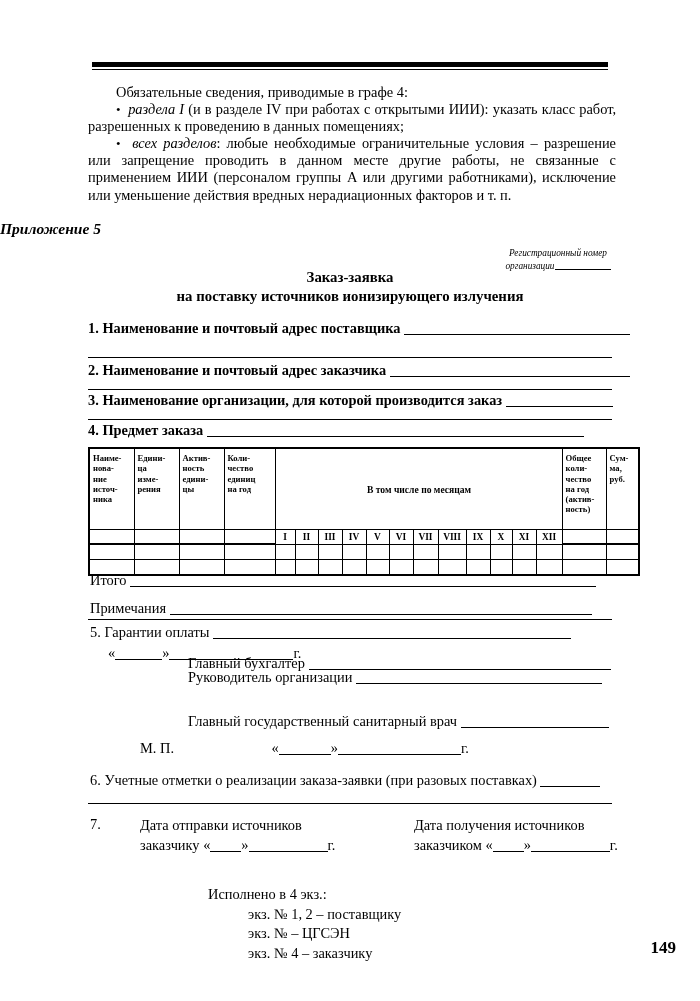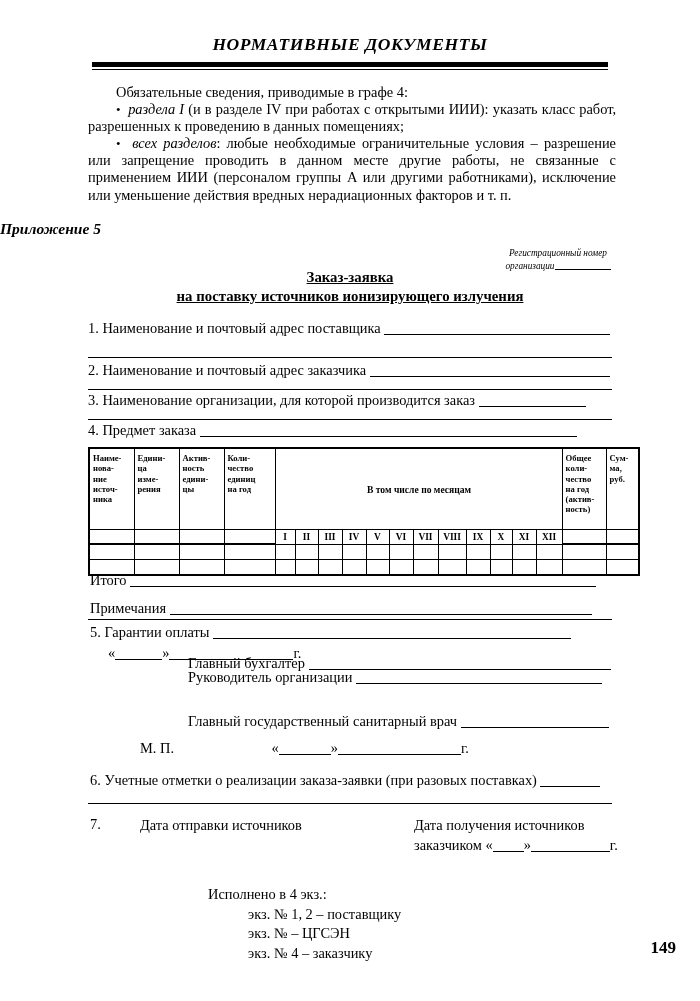--- a/index.html
+++ b/index.html
@@ -105,30 +105,30 @@
   
   .form-title {
     position: absolute;
     top: 268px;
     left: 0;
     width: 700px;
     text-align: center;
     font-weight: bold;
     font-size: 14.8px;
     line-height: 19px;
-    text-decoration: underline;
   }
 
   
   .field-row {
     position: absolute;
     left: 88px;
     width: 524px;
     font-size: 14.4px;
     white-space: nowrap;
+    font-weight: bold;
   }
   .field-row .lbl { display: inline; }
   .fill {
     display: inline-block;
     border-bottom: 1px solid #000;
     height: 11px;
     vertical-align: -2px;
   }
   .blank-line {
     position: absolute;
@@ -237,21 +237,20 @@
     text-align: right;
     font-weight: bold;
     font-size: 17px;
   }
 </style>
 </head>
 <body>
 
 <div class="page">
 
-  <div class="doc-header">НОРМАТИВНЫЕ ДОКУМЕНТЫ</div>
   <div class="rule-thick"></div>
   <div class="rule-thin"></div>
 
   <div class="intro">
     <p class="ind">Обязательные сведения, приводимые в графе 4:</p>
     <p class="bullet-par"><span class="it">раздела I</span><span> (и в разделе IV при работах с открытыми ИИИ): указать класс работ, разрешенных к проведению в данных помещениях;</span></p>
     <p class="bullet-par"><span class="it">всех разделов</span><span>: любые необходимые ограничительные условия – разрешение или запрещение проводить в данном месте другие работы, не связанные с применением ИИИ (персоналом группы А или другими работниками), исключение или уменьшение действия вредных нерадиационных факторов и т. п.</span></p>
   </div>
 
   <div class="appendix">Приложение 5</div>
@@ -453,20 +452,21 @@
 
   <div class="lead-row" style="top:772px;">
     <span>6. Учетные отметки о реализации заказа-заявки (при разовых поставках)</span>
     <span class="fill" style="width:60px;"></span>
   </div>
   <div class="blank-line" style="top:803px;"></div>
 
   <div class="item7-num" style="top:816px;">7.</div>
   <div class="col7" style="top:816px;left:140px;">
     <div>Дата отправки источников</div>
+    <div><span>заказчику «</span><span class="fill" style="width:31px;"></span><span>»</span><span class="fill" style="width:79px;"></span><span>г.</span></div>
   </div>
   <div class="col7" style="top:816px;left:414px;">
     <div>Дата получения источников</div>
     <div><span>заказчиком «</span><span class="fill" style="width:31px;"></span><span>»</span><span class="fill" style="width:79px;"></span><span>г.</span></div>
   </div>
 
   <div class="copies" style="top:885px;margin-left:20px;">
     <div>Исполнено в 4 экз.:</div>
     <span class="sub">экз. № 1, 2 – поставщику</span>
     <span class="sub">экз. № – ЦГСЭН</span>

